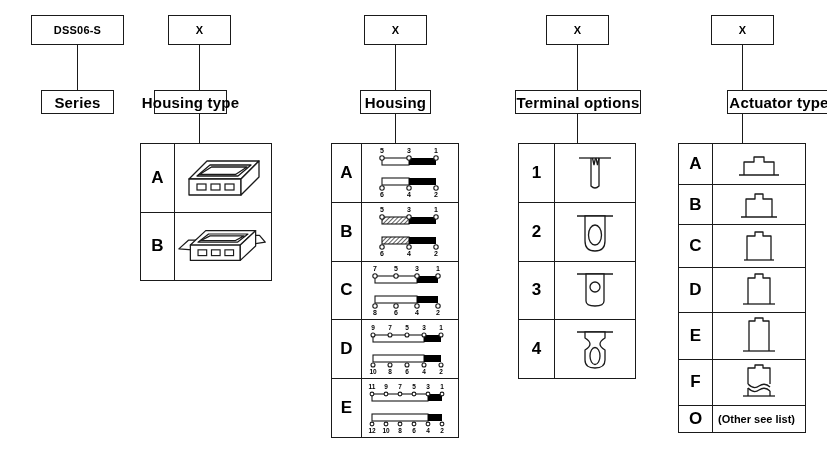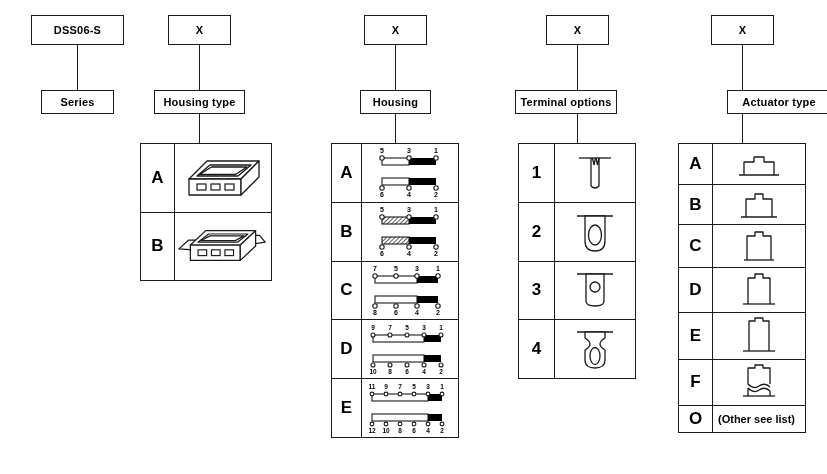--- a/index.html
+++ b/index.html
@@ -22,21 +22,21 @@
     background: #ffffff;
     display: flex;
     align-items: center;
     justify-content: center;
     font-weight: bold;
     color: #000000;
     letter-spacing: .2px;
     white-space: nowrap;
   }
   .codebox { height: 30px; font-size: 11px; }
-  .labelbox { height: 24px; font-size: 11px; }
+  .labelbox { height: 24px; font-size: 15px; }
 
   
   .vline {
     position: absolute;
     width: 1.4px;
     background: #1a1a1a;
   }
 
   
   .opttable {
@@ -91,21 +91,21 @@
 <body>
 
 <div id="page">
 
   <div class="codebox" id="series-code" style="left:31px; top:15px; width:93px;">DSS06-S</div>
   <div class="vline" style="left:77px; top:45px; height:45px;"></div>
   <div class="labelbox" style="left:41px; top:90px; width:73px;">Series</div>
 
   <div class="codebox" style="left:168px; top:15px; width:63px;">X</div>
   <div class="vline" style="left:199px; top:45px; height:45px;"></div>
-  <div class="labelbox" style="left:154px; top:90px; width:91px;">Housing type</div>
+  <div class="labelbox" style="left:154px; top:90px; width:73px;">Housing type</div>
   <div class="vline" style="left:199px; top:114px; height:29px;"></div>
 
   <div class="opttable" id="housing-table" style="left:140px; top:143px; width:132px; height:138px;">
 
     <div class="optrow">
       <div class="optkey">A</div>
       <div class="optval">
         <svg width="92" height="58" viewBox="0 0 92 58">
           <g fill="#fff" stroke="#1a1a1a" stroke-width="1.3" stroke-linejoin="round">
 
@@ -340,21 +340,21 @@
               <circle cx="64" cy="43" r="1.9"></circle>
               <circle cx="78" cy="43" r="1.9"></circle>
           </g>
         </svg>
       </div>
     </div>
   </div>
 
   <div class="codebox" style="left:546px; top:15px; width:63px;">X</div>
   <div class="vline" style="left:577px; top:45px; height:45px;"></div>
-  <div class="labelbox" style="left:515px; top:90px; width:102px;">Terminal options</div>
+  <div class="labelbox" style="left:515px; top:90px; width:126px;">Terminal options</div>
   <div class="vline" style="left:577px; top:114px; height:29px;"></div>
 
   <div class="opttable" id="terminal-table" style="left:518px; top:143px; width:118px; height:236px;">
 
     <div class="optrow">
       <div class="optkey">1</div>
       <div class="optval">
         <svg width="56" height="50" viewBox="0 0 56 50">
           <g fill="none" stroke="#1a1a1a" stroke-width="1.3">
             <line x1="12" y1="10" x2="44" y2="10"></line>

